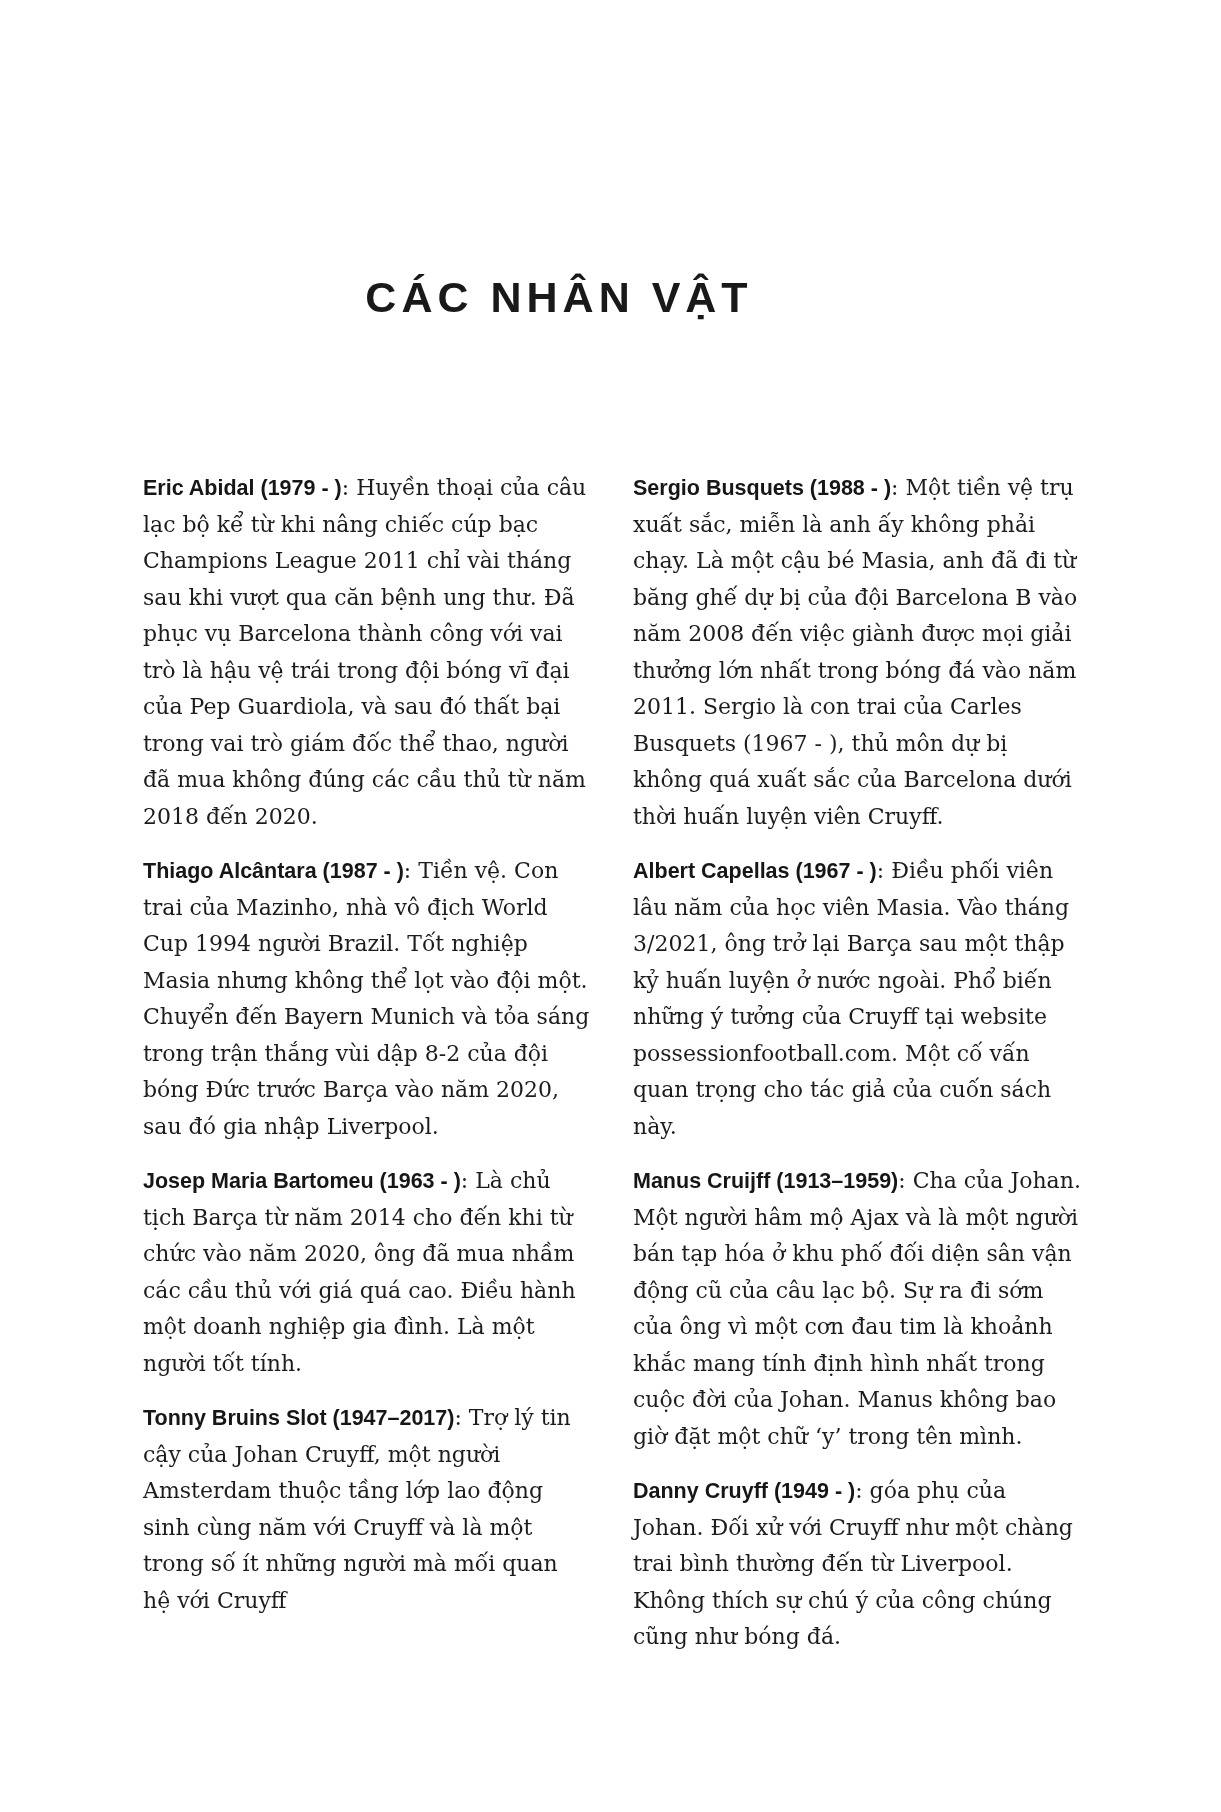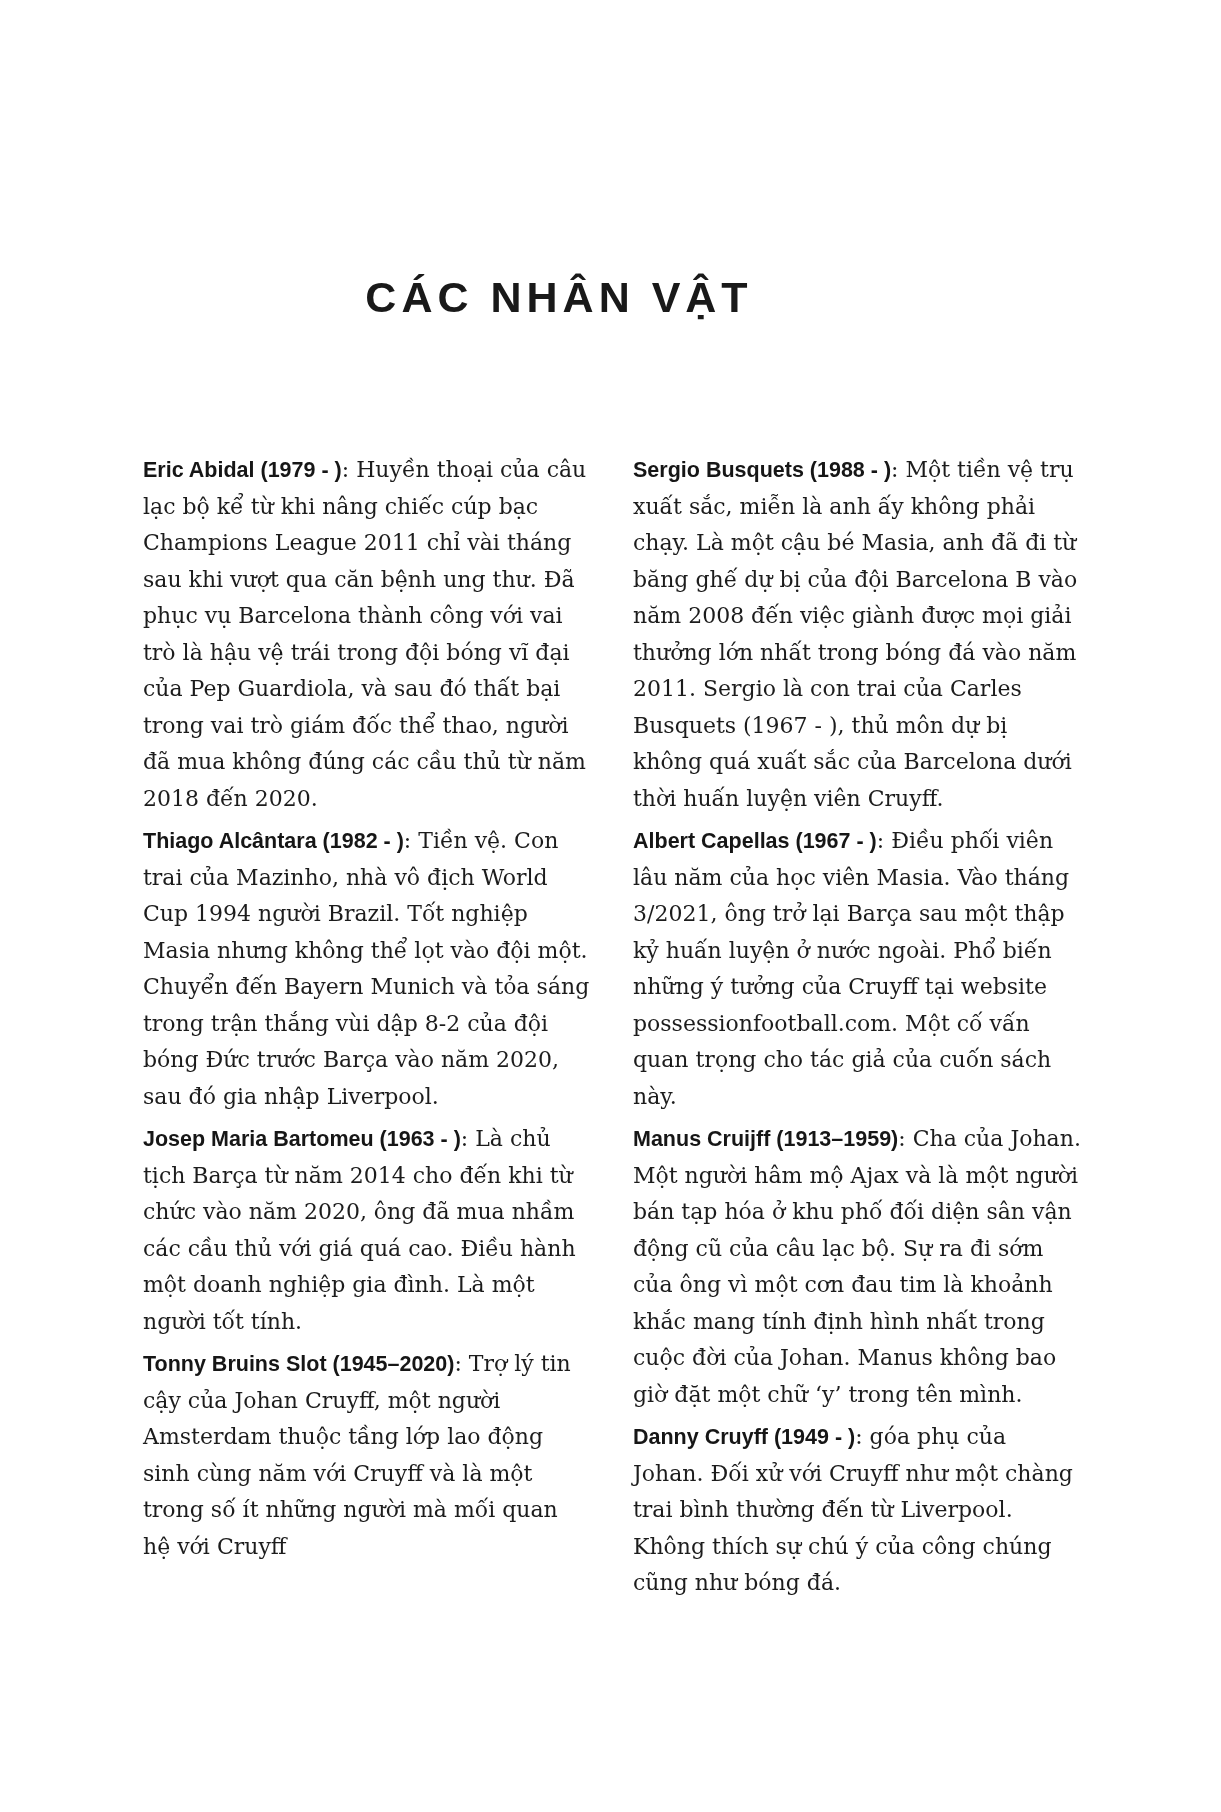--- a/index.html
+++ b/index.html
@@ -20,21 +20,21 @@
     letter-spacing:5px;
     color:#191919;
     line-height:1;
   }
   .columns{
     position:absolute;top:452px;left:143px;
     display:flex;gap:42px;
   }
   .col{width:448px;}
   p.entry{
-    margin:0 0 6px 0;
+    margin:18px 0 6px 0;
     font-size:22px;
     line-height:36.5px;
     color:#1c1c1c;
     text-align:left;
   }
   .entry-name{
     font-family:"Liberation Sans",sans-serif;
     font-weight:700;
     font-size:21.5px;
     color:#161616;
@@ -44,23 +44,23 @@
 <body>
 
 <div class="page">
 
   <div class="page-title">CÁC NHÂN VẬT</div>
 
   <div class="columns">
 
     <div class="col">
       <p class="entry"><span class="entry-name">Eric Abidal (1979 - )</span><span class="entry-text">: Huyền thoại của câu lạc bộ kể từ khi nâng chiếc cúp bạc Champions League 2011 chỉ vài tháng sau khi vượt qua căn bệnh ung thư. Đã phục vụ Barcelona thành công với vai trò là hậu vệ trái trong đội bóng vĩ đại của Pep Guardiola, và sau đó thất bại trong vai trò giám đốc thể thao, người đã mua không đúng các cầu thủ từ năm 2018 đến 2020.</span></p>
-      <p class="entry"><span class="entry-name">Thiago Alcântara (1982 - )</span><span class="entry-text">: Tiền vệ. Con trai của Mazinho, nhà vô địch World Cup 1994 người Brazil. Tốt nghiệp Masia nhưng không thể lọt vào đội một. Chuyển đến Bayern Munich và tỏa sáng trong trận thắng vùi dập 8-2 của đội bóng Đức trước Barça vào năm 2020, sau đó gia nhập Liverpool.</span></p>
+      <p class="entry"><span class="entry-name">Thiago Alcântara (1987 - )</span><span class="entry-text">: Tiền vệ. Con trai của Mazinho, nhà vô địch World Cup 1994 người Brazil. Tốt nghiệp Masia nhưng không thể lọt vào đội một. Chuyển đến Bayern Munich và tỏa sáng trong trận thắng vùi dập 8-2 của đội bóng Đức trước Barça vào năm 2020, sau đó gia nhập Liverpool.</span></p>
       <p class="entry"><span class="entry-name">Josep Maria Bartomeu (1963 - )</span><span class="entry-text">: Là chủ tịch Barça từ năm 2014 cho đến khi từ chức vào năm 2020, ông đã mua nhầm các cầu thủ với giá quá cao. Điều hành một doanh nghiệp gia đình. Là một người tốt tính.</span></p>
-      <p class="entry"><span class="entry-name">Tonny Bruins Slot (1945–2020)</span><span class="entry-text">: Trợ lý tin cậy của Johan Cruyff, một người Amsterdam thuộc tầng lớp lao động sinh cùng năm với Cruyff và là một trong số ít những người mà mối quan hệ với Cruyff</span></p>
+      <p class="entry"><span class="entry-name">Tonny Bruins Slot (1947–2017)</span><span class="entry-text">: Trợ lý tin cậy của Johan Cruyff, một người Amsterdam thuộc tầng lớp lao động sinh cùng năm với Cruyff và là một trong số ít những người mà mối quan hệ với Cruyff</span></p>
     </div>
 
     <div class="col">
       <p class="entry"><span class="entry-name">Sergio Busquets (1988 - )</span><span class="entry-text">: Một tiền vệ trụ xuất sắc, miễn là anh ấy không phải chạy. Là một cậu bé Masia, anh đã đi từ băng ghế dự bị của đội Barcelona B vào năm 2008 đến việc giành được mọi giải thưởng lớn nhất trong bóng đá vào năm 2011. Sergio là con trai của Carles Busquets (1967 - ), thủ môn dự bị không quá xuất sắc của Barcelona dưới thời huấn luyện viên Cruyff.</span></p>
       <p class="entry"><span class="entry-name">Albert Capellas (1967 - )</span><span class="entry-text">: Điều phối viên lâu năm của học viên Masia. Vào tháng 3/2021, ông trở lại Barça sau một thập kỷ huấn luyện ở nước ngoài. Phổ biến những ý tưởng của Cruyff tại website possessionfootball.com. Một cố vấn quan trọng cho tác giả của cuốn sách này.</span></p>
       <p class="entry"><span class="entry-name">Manus Cruijff (1913–1959)</span><span class="entry-text">: Cha của Johan. Một người hâm mộ Ajax và là một người bán tạp hóa ở khu phố đối diện sân vận động cũ của câu lạc bộ. Sự ra đi sớm của ông vì một cơn đau tim là khoảnh khắc mang tính định hình nhất trong cuộc đời của Johan. Manus không bao giờ đặt một chữ ‘y’ trong tên mình.</span></p>
       <p class="entry"><span class="entry-name">Danny Cruyff (1949 - )</span><span class="entry-text">: góa phụ của Johan. Đối xử với Cruyff như một chàng trai bình thường đến từ Liverpool. Không thích sự chú ý của công chúng cũng như bóng đá.</span></p>
     </div>
 
   </div>

